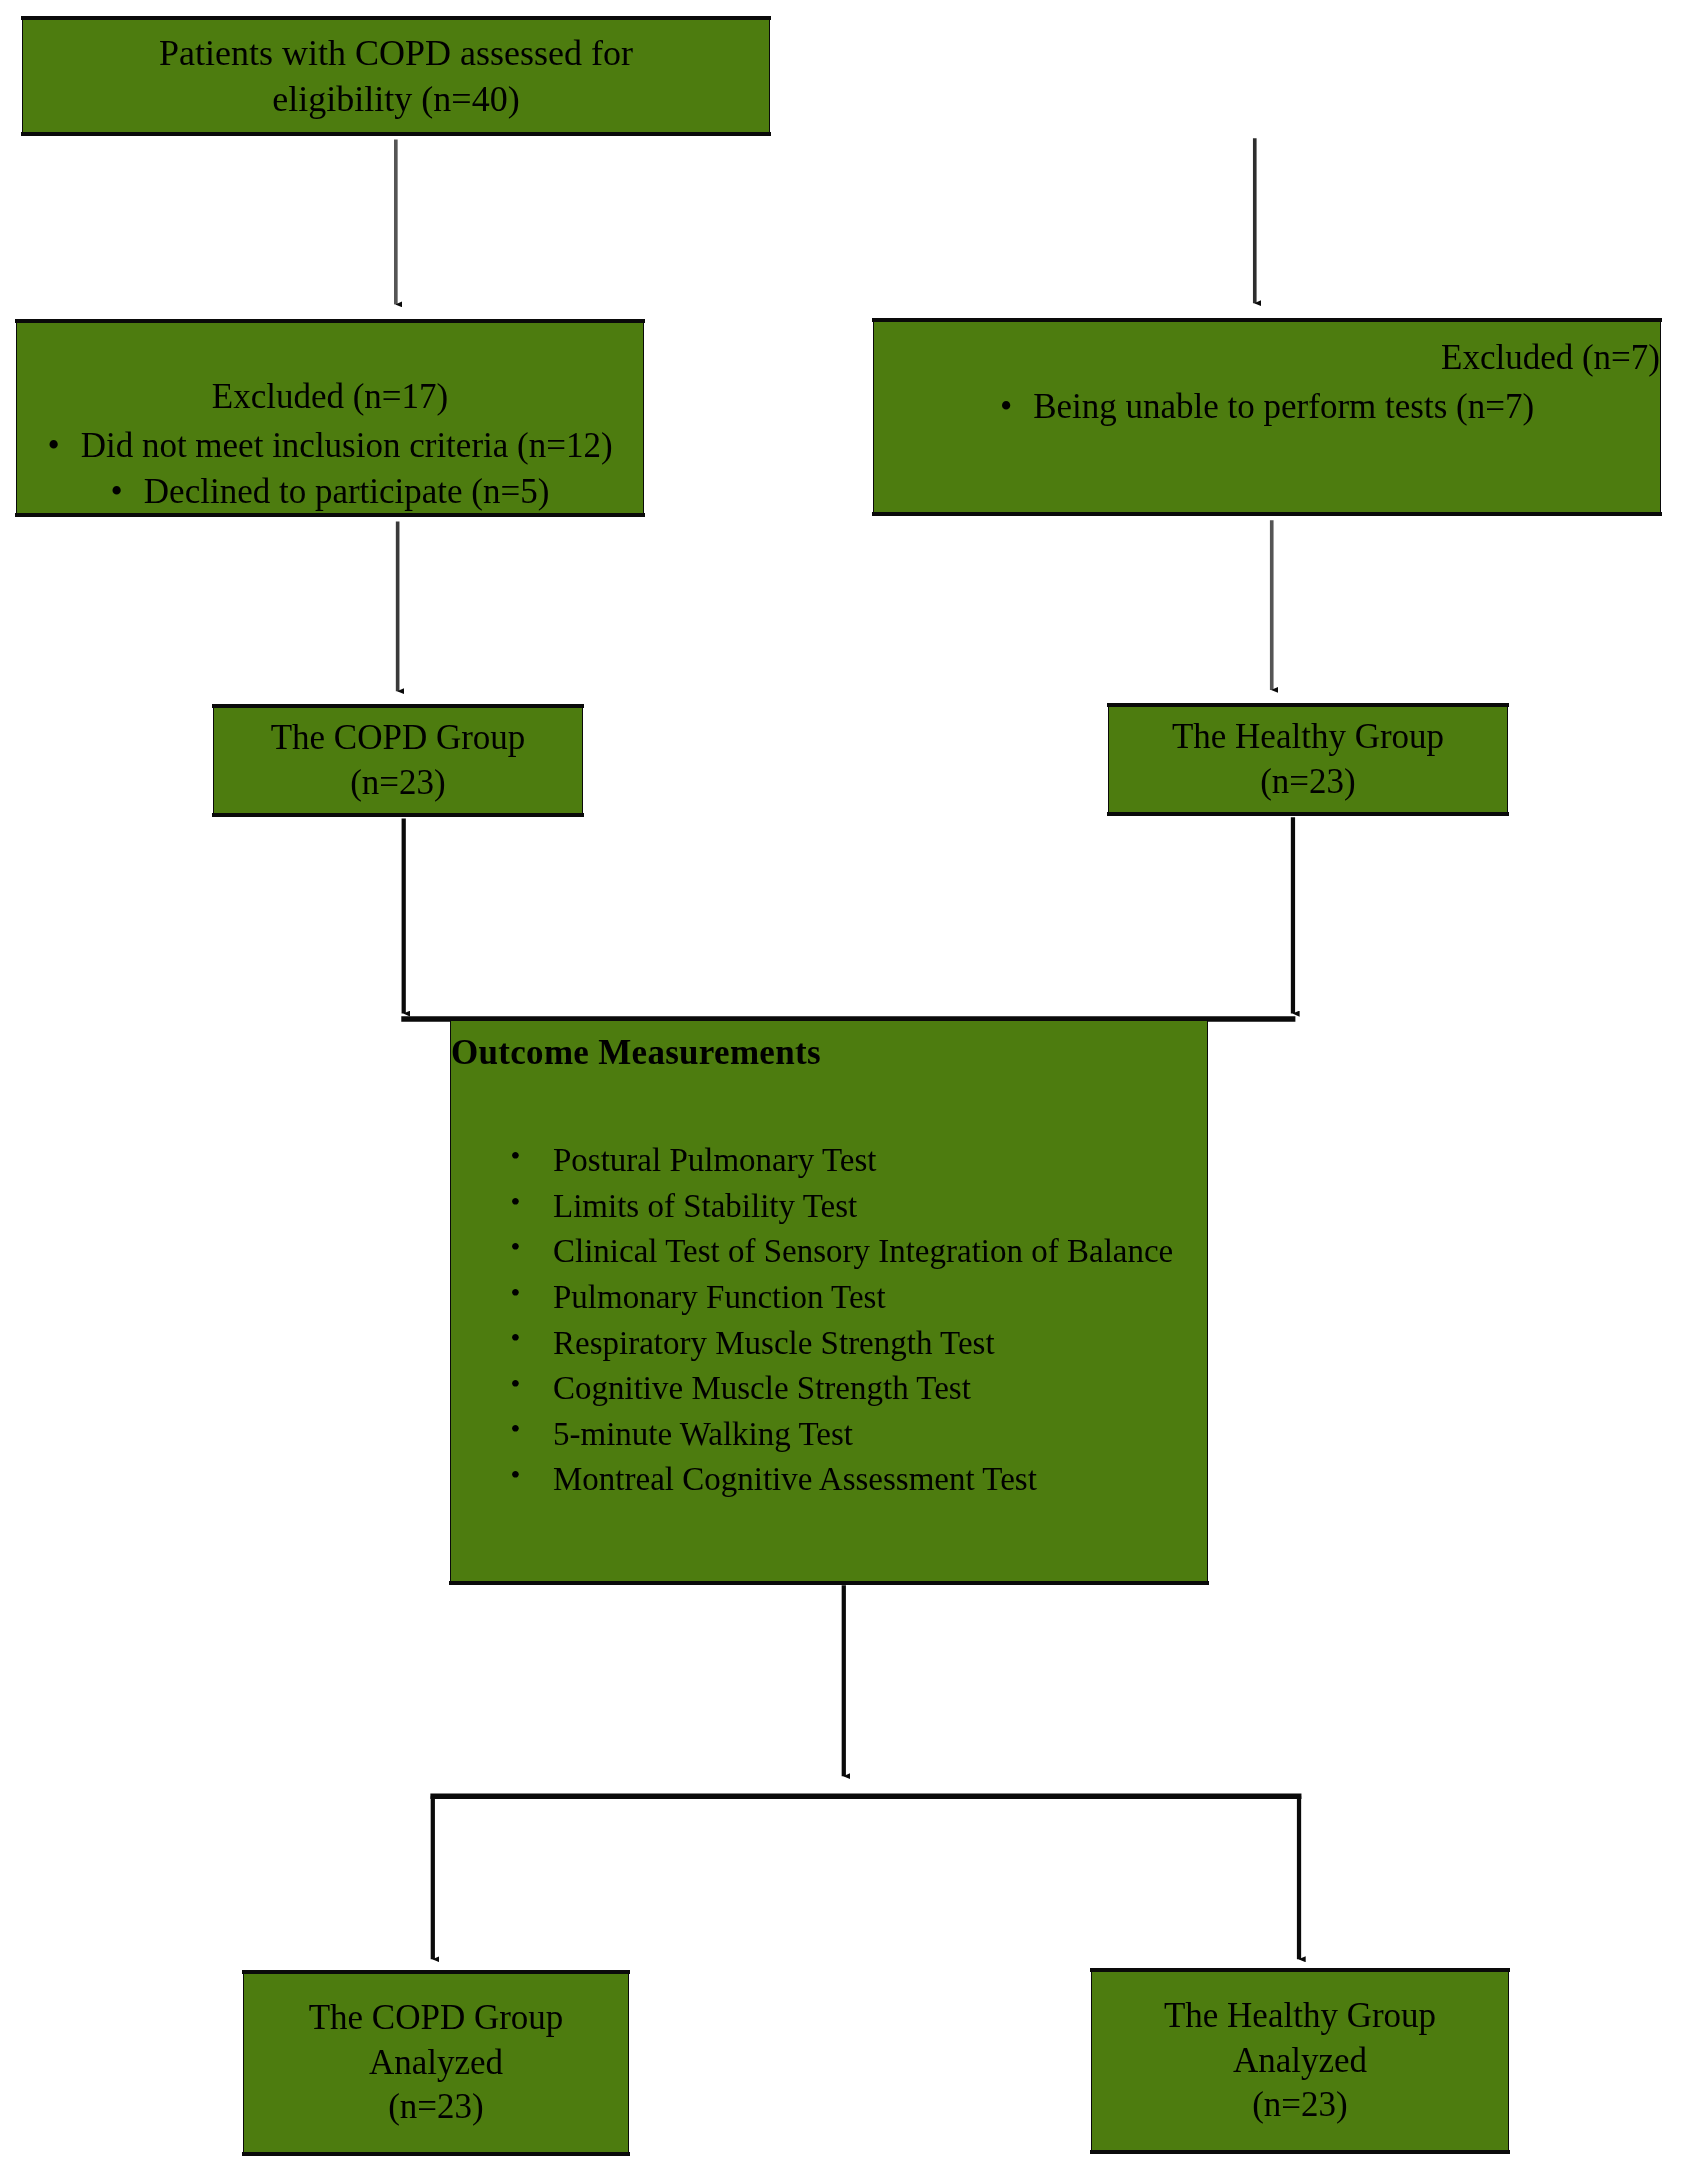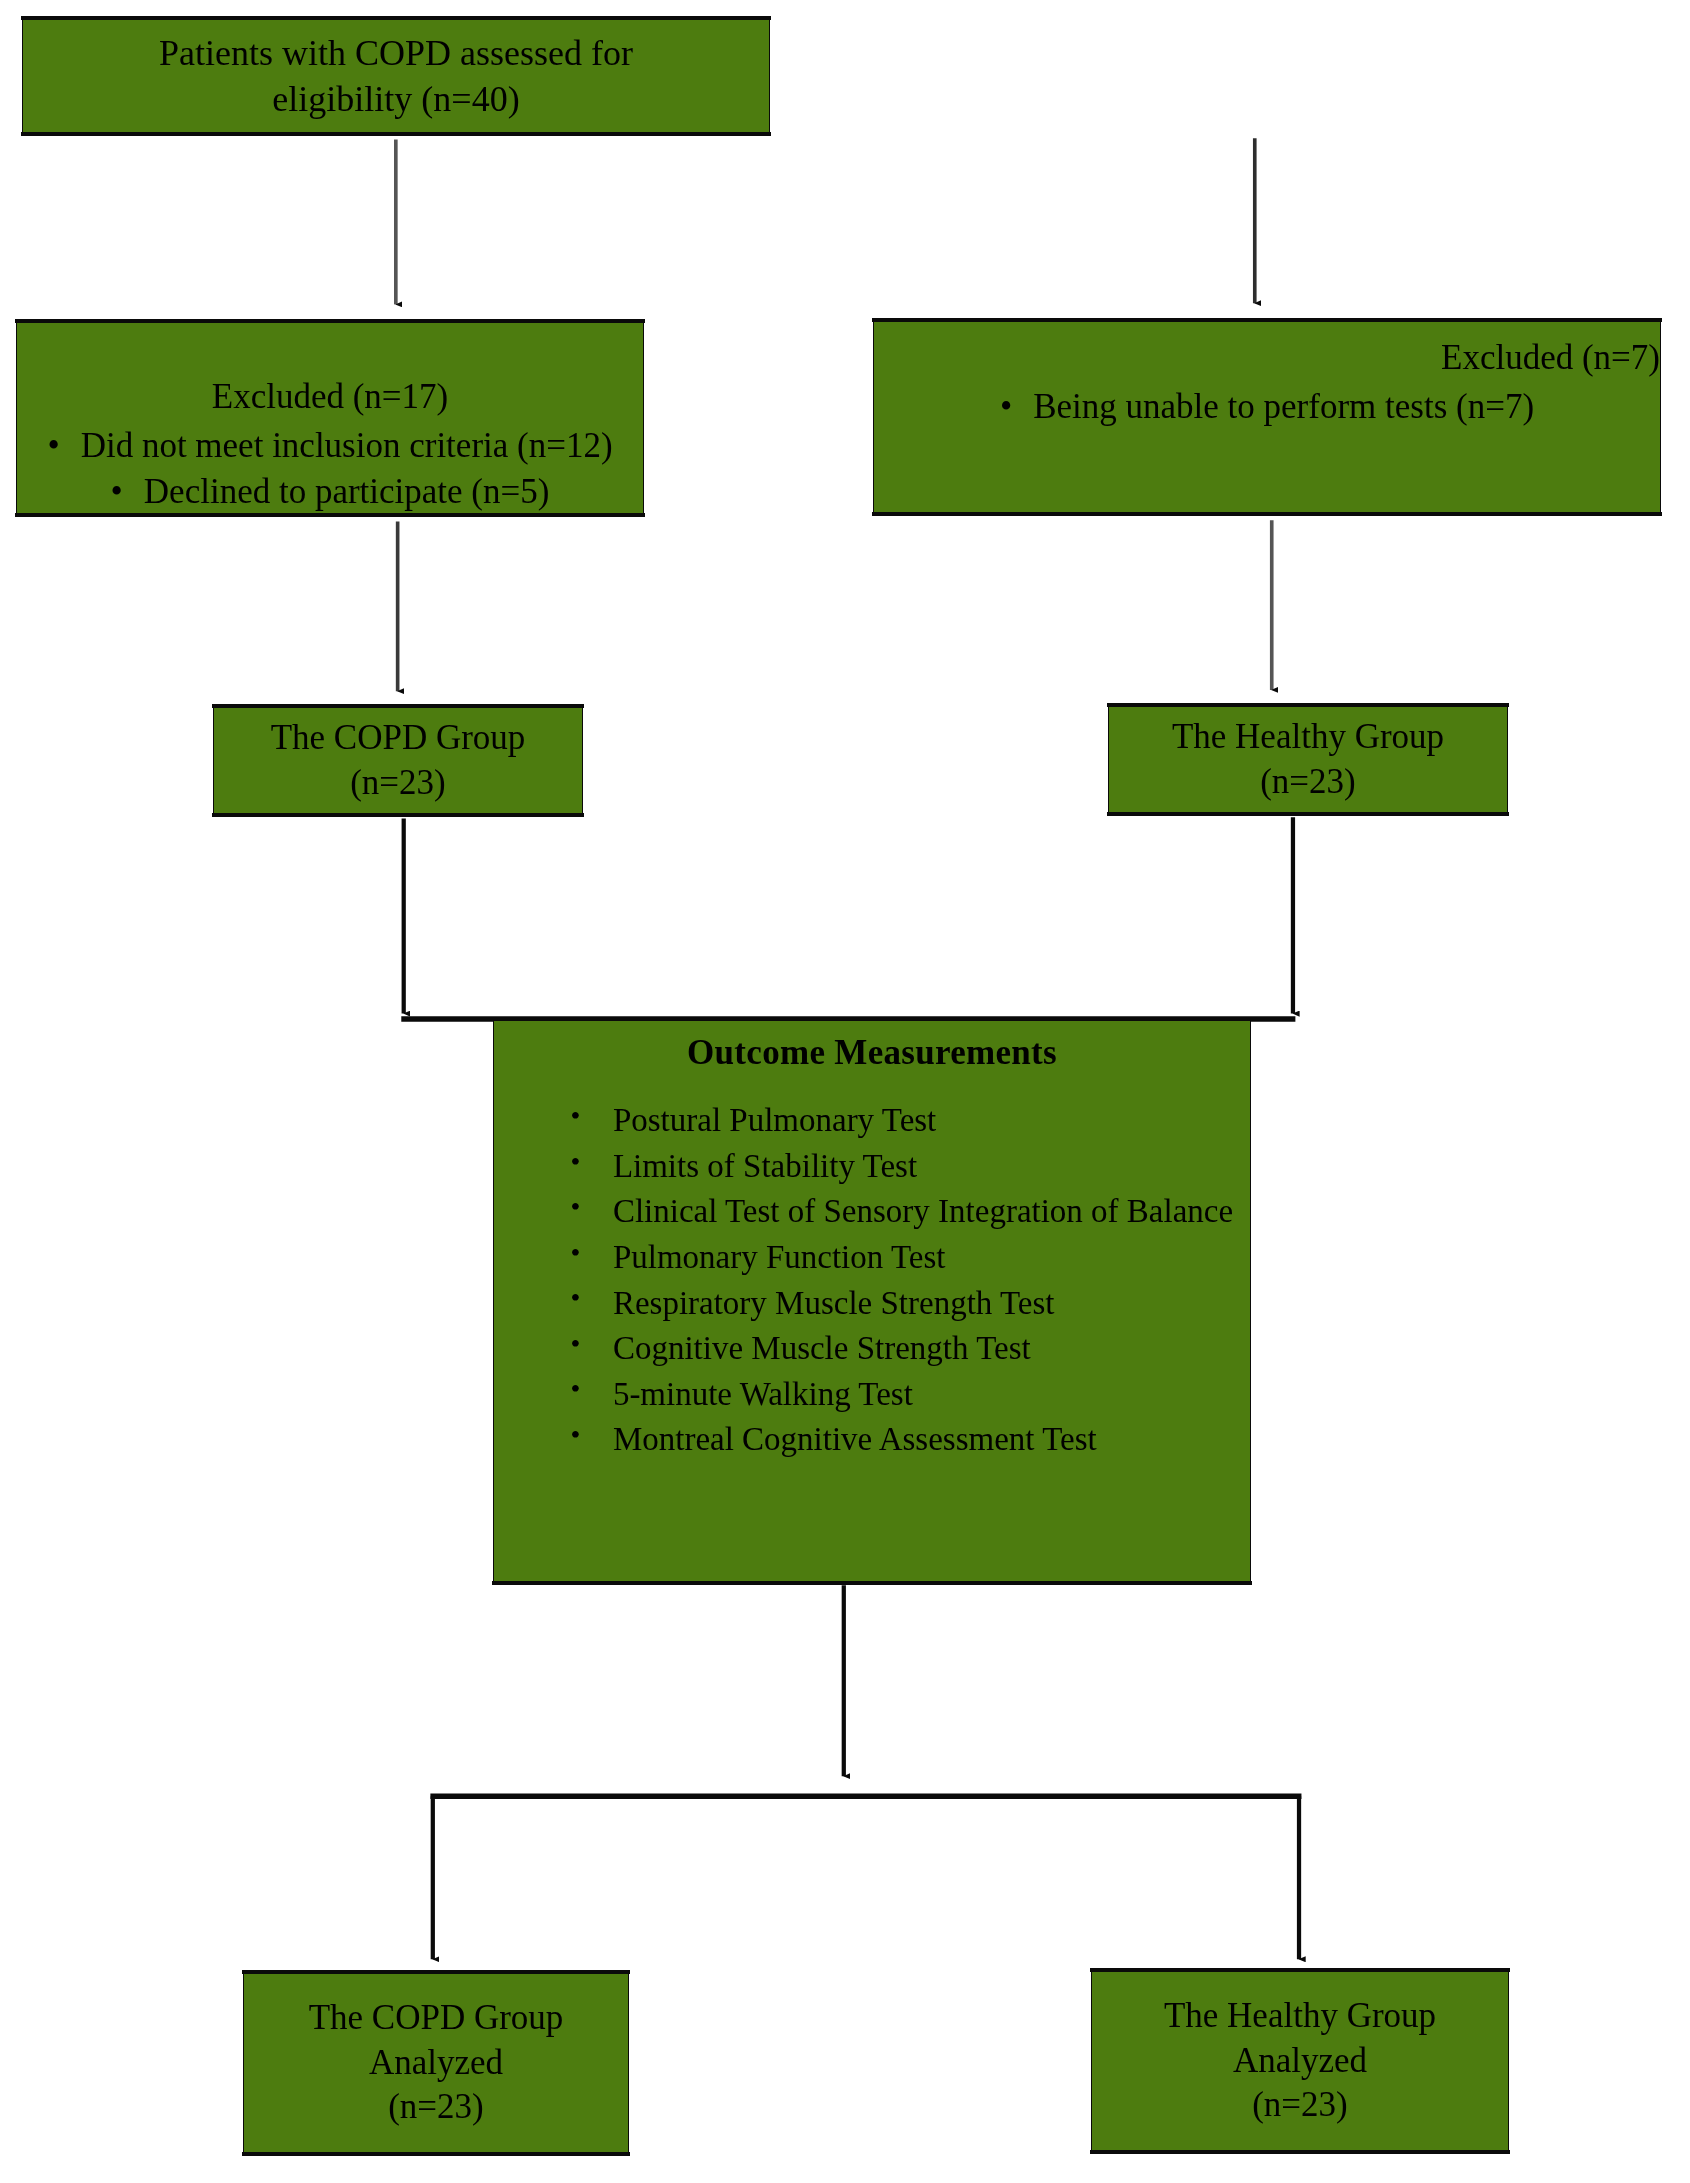--- a/index.html
+++ b/index.html
@@ -104,25 +104,26 @@
     left: 213px; top: 706px; width: 370px; height: 109px;
     font-size: 35px;
   }
   #box-group-healthy {
     left: 1108px; top: 705px; width: 400px; height: 109px;
     font-size: 35px;
   }
 
   
   #box-outcomes {
-    left: 493px; top: 1019px; width: 758px; height: 564px;
+    left: 450px; top: 1019px; width: 758px; height: 564px;
     font-size: 33px;
     justify-content: flex-start;
-    align-items: center;
+    align-items: flex-start;
     padding: 13.3px 0 0 0;
+    gap: 40px;
   }
   #box-outcomes .om-title {
     text-align: center;
     font-weight: bold;
     font-size: 35px;
     letter-spacing: 0.3px;
     margin-bottom: 28px;
   }
   #box-outcomes .om-list {
     list-style: none;

